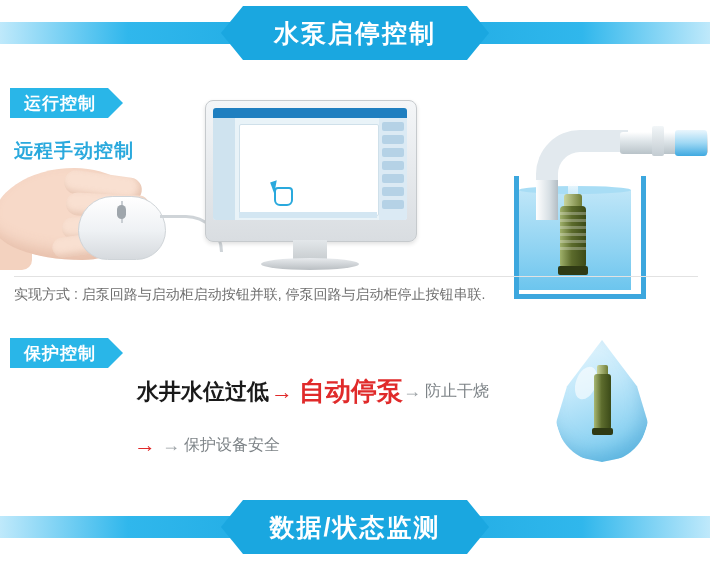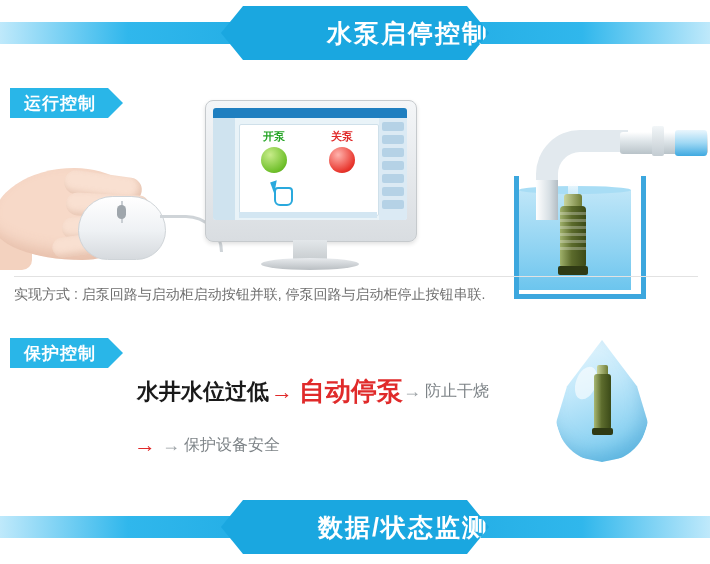--- a/index.html
+++ b/index.html
@@ -19,21 +19,21 @@
   }
   .banner .bar{
     position:absolute;left:0;top:16px;width:710px;height:22px;
     background:linear-gradient(to right,#bfe9fb 0%,#30b7ec 18%,#1aa7e0 50%,#30b7ec 82%,#bfe9fb 100%);
   }
   .banner .plate{
     position:absolute;left:50%;transform:translateX(-50%);
     top:0;width:268px;height:54px;
     background:#1aa7e0;
     clip-path:polygon(22px 0,246px 0,268px 27px,246px 54px,22px 54px,0 27px);
-    display:flex;align-items:center;justify-content:flex-end;
+    display:flex;align-items:center;justify-content:center;
   }
   .banner .plate span{
     color:#ffffff;font-size:25px;font-weight:bold;letter-spacing:2px;
   }
   #banner-top{top:6px;}
   #banner-bottom{top:500px;}
 
   
   .tag{
     position:absolute;height:30px;
@@ -265,20 +265,21 @@
   <div class="banner" id="banner-top">
     <div class="bar"></div>
     <div class="plate">
       <span>水泵启停控制</span>
     </div>
   </div>
 
   <div class="tag" id="tag-run">
     <span>运行控制</span>
   </div>
+  <div class="subtitle">远程手动控制</div>
 
   <div class="hand">
     <div class="wrist"></div>
     <div class="palm"></div>
     <div class="fing f1"></div>
     <div class="fing f2"></div>
     <div class="fing f3"></div>
     <div class="fing f4"></div>
   </div>
   <div class="mouse">
@@ -295,30 +296,20 @@
       <div class="s-right">
         <i></i>
         <i></i>
         <i></i>
         <i></i>
         <i></i>
         <i></i>
         <i></i>
       </div>
       <div class="s-panel">
-        <div class="s-btnrow">
-          <div class="s-cell">
-            <div class="s-btnlabel s-green">开泵</div>
-            <div class="s-circle c-green"></div>
-          </div>
-          <div class="s-cell">
-            <div class="s-btnlabel s-red">关泵</div>
-            <div class="s-circle c-red"></div>
-          </div>
-        </div>
         <div class="s-cursor">
           <div class="h"></div>
           <div class="p"></div>
         </div>
       </div>
       <div class="s-foot"></div>
     </div>
     <div class="neck"></div>
     <div class="base"></div>
   </div>

